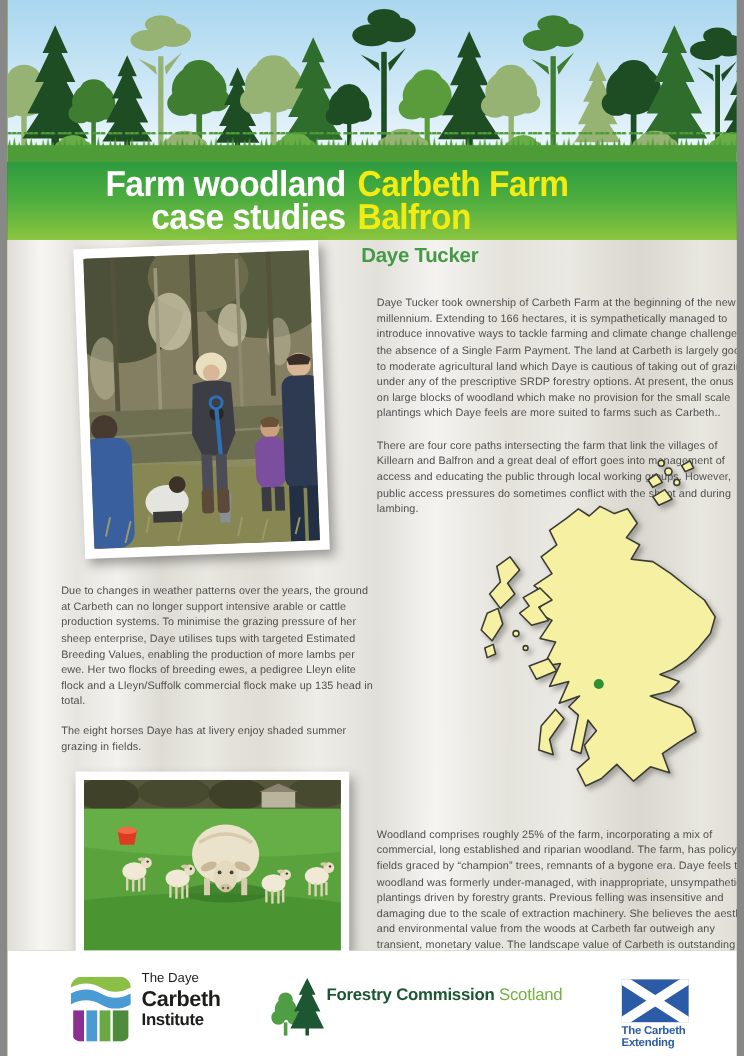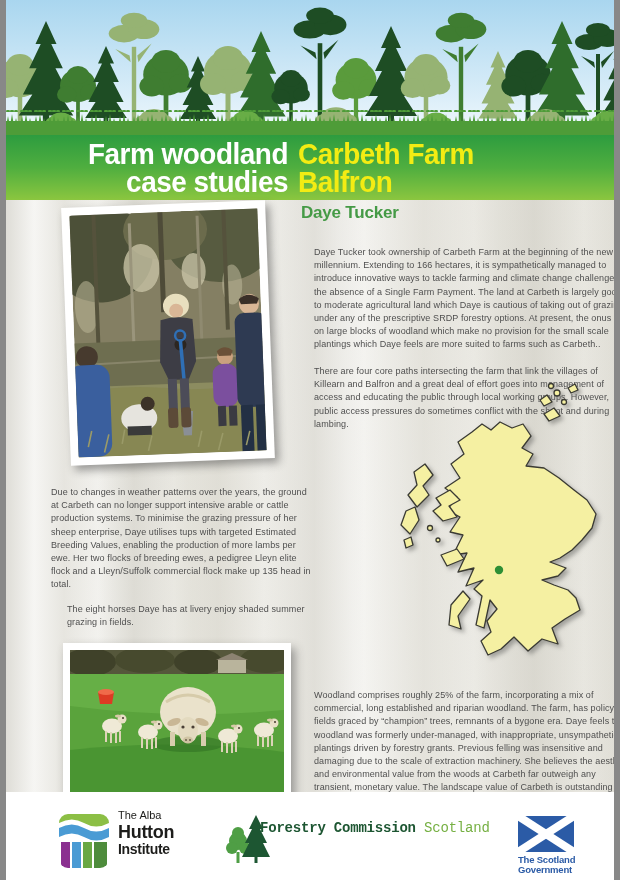--- a/index.html
+++ b/index.html
@@ -34,21 +34,21 @@
         rgba(201,198,186,.34) 620px),
       linear-gradient(88deg, rgba(255,255,255,.5) 10%, rgba(222,220,210,.4) 30%, rgba(255,255,255,.45) 55%, rgba(222,220,210,.35) 80%);
   }
   .para{
     position:absolute;font-size:9px;line-height:13.2px;color:#4f4f4f;
     letter-spacing:.1px;margin:13px;
   }
   .p-intro{left:295px;top:33px;width:316px;}
   .p-paths{left:295px;top:152px;width:316px;}
   .p-weather{left:32px;top:273px;width:260px;}
-  .p-horses{left:48px;top:390px;width:260px;}
+  .p-horses{left:32px;top:390px;width:260px;}
   .p-woodland{left:295px;top:476px;width:319px;}
   .section-heading{
     position:absolute;left:295px;top:3px;margin:0;
     font-size:17px;font-weight:bold;color:#459a46;letter-spacing:-0.2px;
   }
   
   .photo{position:absolute;background:#ffffff;box-shadow:4px 5px 9px rgba(50,50,50,.45);}
   .photo svg{display:block;}
   .photo-planting{left:60px;top:4px;padding:8px;transform:rotate(-2.2deg);}
   .photo-sheep{left:57px;top:443px;padding:7px;}
@@ -56,21 +56,21 @@
   .map-wrap{position:absolute;left:388px;top:178px;width:232px;height:288px;}
   .map-wrap svg{display:block;filter:drop-shadow(3px 3px 2px rgba(110,110,105,.55));}
   
   .footer{position:absolute;top:792px;left:0;width:620px;height:88px;background:#ffffff;}
   .hutton-logo{position:absolute;left:53px;top:22px;}
   .hutton-text{position:absolute;left:112px;top:18px;color:#1d1d1b;line-height:1;}
   .hutton-text .t1{display:block;font-size:11px;margin-bottom:2px;}
   .hutton-text .t2{display:block;font-size:18px;font-weight:bold;margin-bottom:1px;letter-spacing:-0.3px;}
   .hutton-text .t3{display:block;font-size:14px;font-weight:bold;letter-spacing:-0.3px;}
   .fc-logo{position:absolute;left:220px;top:20px;}
-  .fc-text{position:absolute;left:254px;top:29px;line-height:1;font-family:Liberation Mono, monospace;}
+  .fc-text{position:absolute;left:266px;top:29px;line-height:1;}
   .fc-text .l1{display:block;font-size:14px;font-weight:bold;color:#1d5632;margin-bottom:4px;letter-spacing:-0.2px;}
   .fc-text .l1 .accent{font-weight:normal;color:#76b043;}
   .fc-text .l2{display:block;font-size:11.5px;font-weight:bold;color:#1d5632;letter-spacing:-0.2px;}
   .fc-text .l2 .accent{font-weight:normal;color:#76b043;}
   .sg-logo{position:absolute;left:512px;top:24px;}
   .sg-text{position:absolute;left:512px;top:63px;color:#2b5ba6;font-size:9.5px;font-weight:bold;line-height:9.5px;letter-spacing:-0.2px;}
   .sg-text span{display:block;}
 </style>
 </head>
 <body>
@@ -316,22 +316,22 @@
         <rect width="50" height="54" fill="#ffffff"></rect>
         <path d="M0,0 H50 V9 Q37,16 25,9 T0,9 Z" fill="#8cbf45"></path>
         <path d="M0,14 Q13,7 25,14 T50,14 V23 Q37,30 25,23 T0,23 Z" fill="#4a9bd4"></path>
         <rect x="2" y="28" width="9" height="26" fill="#8b3090"></rect>
         <rect x="13" y="28" width="9" height="26" fill="#4a9bd4"></rect>
         <rect x="24" y="28" width="9" height="26" fill="#6aa844"></rect>
         <rect x="35" y="28" width="13" height="26" fill="#4e8c3c"></rect>
       </g>
     </svg>
     <div class="hutton-text">
-      <span class="t1">The Alba</span>
-      <span class="t2">Hutton</span>
+      <span class="t1">The Daye</span>
+      <span class="t2">Carbeth</span>
       <span class="t3">Institute</span>
     </div>
 
     <svg class="fc-logo" width="44" height="54" viewBox="0 0 44 54">
       <g fill="#4f9e45">
         <circle cx="12" cy="29" r="9"></circle>
           <circle cx="6" cy="36" r="6"></circle>
           <circle cx="19" cy="36" r="6"></circle>
           <circle cx="12" cy="21" r="6"></circle>
         <rect x="10.5" y="40" width="3" height="11"></rect>
@@ -351,18 +351,18 @@
             <rect width="56" height="36"></rect>
           </clipPath>
         </defs>
       <g clip-path="url(#sclip)">
         <rect width="56" height="36" fill="#2b5ba6"></rect>
         <line x1="0" y1="0" x2="56" y2="36" stroke="#ffffff" stroke-width="8"></line>
         <line x1="56" y1="0" x2="0" y2="36" stroke="#ffffff" stroke-width="8"></line>
       </g>
     </svg>
     <div class="sg-text">
-      <span>The Scotland</span>
-      <span>Government</span>
+      <span>The Carbeth</span>
+      <span>Extending</span>
     </div>
 
   </div>
 </div>
 
 </body></html>

